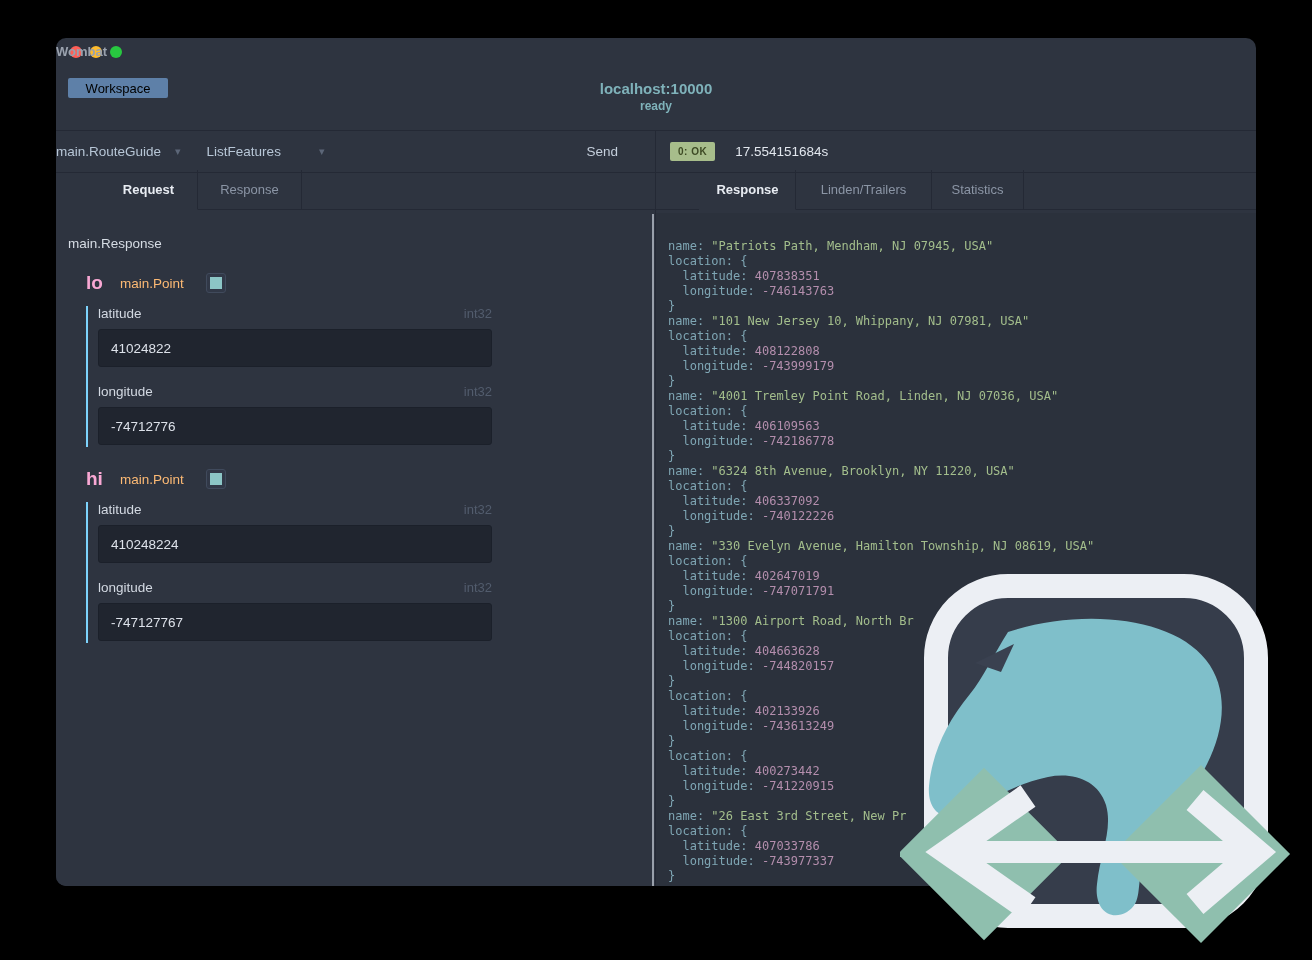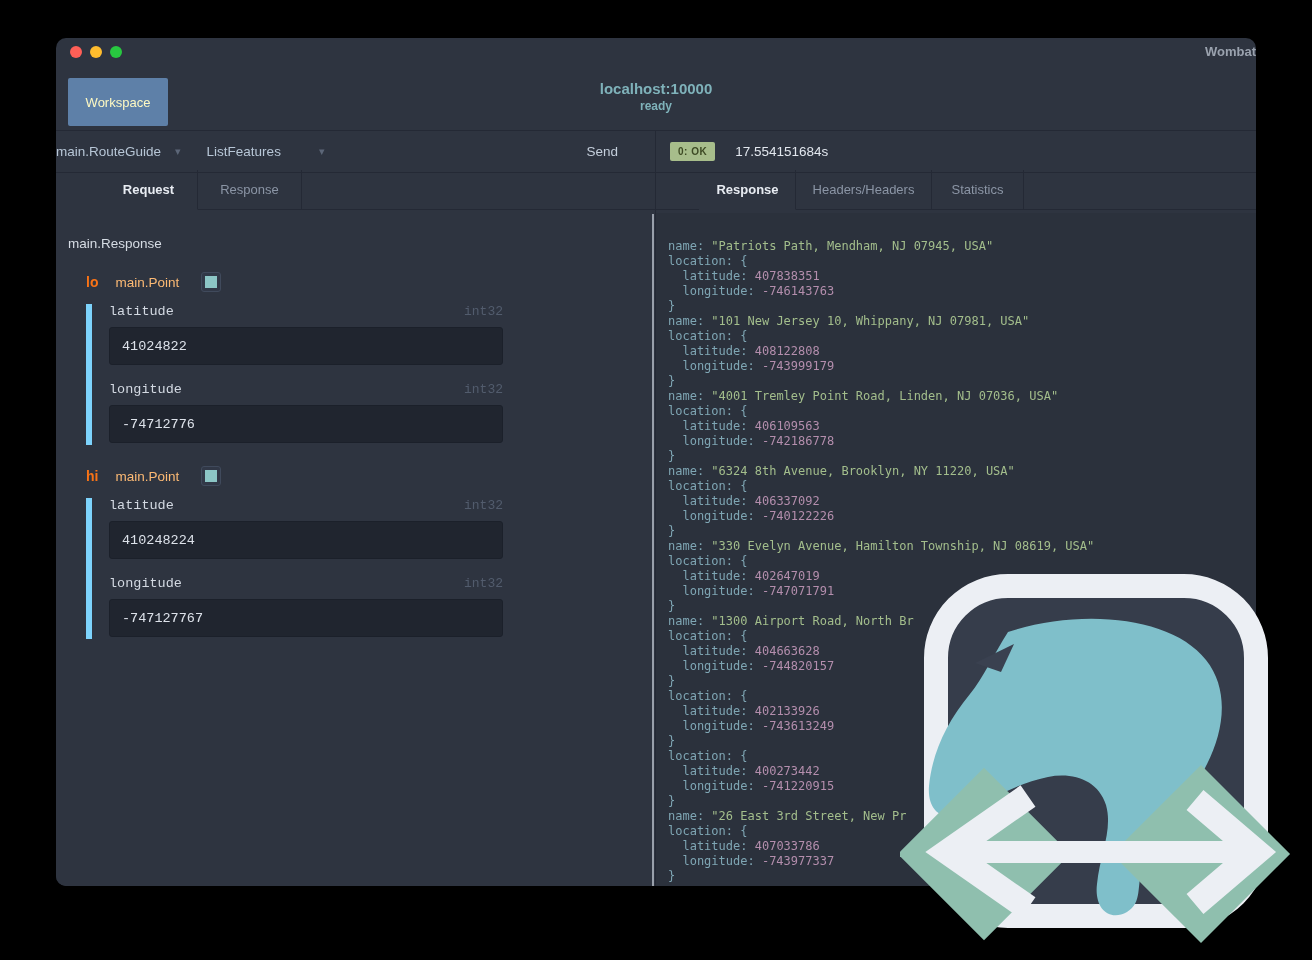--- a/index.html
+++ b/index.html
@@ -8,23 +8,23 @@
 
   
   #window{position:absolute;left:56px;top:38px;width:1200px;height:848px;background:#2e3440;
     border-radius:10px;overflow:hidden;z-index:1;}
 
   
   .titlebar{position:absolute;left:0;top:0;width:100%;height:92px;border-bottom:1px solid #242935;}
   .lights{position:absolute;left:14px;top:8px;display:flex;gap:8px;}
   .light{width:12px;height:12px;border-radius:50%;}
   .light.red{background:#ff5f57;} .light.yellow{background:#febc2e;} .light.green{background:#28c840;}
-  .win-title{position:absolute;left:0;right:0;top:6px;text-align:right;font-size:13px;font-weight:700;color:#9aa2ae;}
-  .workspace-btn{position:absolute;left:12px;top:40px;width:100px;height:48px;background:#5e80a8;border:none;
-    border-radius:2px;color:#fef9c3;font-size:13px;font-family:inherit;cursor:pointer;}
+  .win-title{position:absolute;left:0;right:0;top:6px;text-align:left;font-size:13px;font-weight:700;color:#9aa2ae;}
+  .workspace-btn{position:absolute;left:12px;top:40px;width:100px;height:20px;background:#5e80a8;border:none;
+    border-radius:2px;color:#000000;font-size:13px;font-family:inherit;cursor:pointer;}
   .server-box{position:absolute;left:0;right:0;top:42px;text-align:center;color:#7fb2ba;}
   .server-name{font-size:15px;font-weight:700;}
   .server-state{font-size:12px;font-weight:600;margin-top:2px;}
 
   
   .toolbar{position:absolute;left:0;top:93px;width:100%;height:41px;border-bottom:1px solid #242935;}
   .toolbar-left{position:absolute;left:0;top:0;width:599px;height:100%;display:flex;align-items:center;
     border-right:1px solid #242935;}
   .toolbar-right{position:absolute;left:600px;top:0;right:0;height:100%;display:flex;align-items:center;}
   .svc-select{margin-left:0;color:#b7c6d6;font-size:13.5px;cursor:pointer;}
@@ -50,26 +50,26 @@
   .t-response{width:96px;} .t-headers{width:136px;} .t-stats{width:92px;}
 
   
   .splitter{position:absolute;left:596px;top:176px;bottom:0;width:2px;background:#99a0ab;z-index:3;cursor:col-resize;}
   .panel-divider{position:absolute;left:599px;top:135px;bottom:0;width:1px;background:#242935;}
 
   
   .request-panel{position:absolute;left:0;top:175px;bottom:0;width:596px;background:#2e3440;overflow:hidden;}
   .msg-title{margin:23px 0 0 12px;font-size:13.5px;color:#d6dce4;}
   .group-head{margin:21px 0 0 30px;display:flex;align-items:center;}
-  .field-name{font-size:14px;font-weight:700;color:#f97316;}
+  .field-name{font-size:19px;font-weight:700;color:#f9a8d4;}
   .field-type{margin-left:17px;font-size:13.5px;color:#fdba74;}
   .checkbox{margin-left:22px;width:20px;height:20px;box-sizing:border-box;background:#313847;
     border:1px solid #404a5c;border-radius:3px;position:relative;cursor:pointer;}
   .checkbox.checked::after{content:"";position:absolute;left:3px;top:3px;width:12px;height:12px;background:#8cc6c6;}
-  .group-body{margin:12px 0 0 30px;border-left:6px solid #7dd3fc;padding-left:17px;width:394px;padding-bottom:2px;font-family:Liberation Mono, monospace;}
+  .group-body{margin:12px 0 0 30px;border-left:2px solid #7dd3fc;padding-left:10px;width:394px;padding-bottom:2px;}
   .frow{display:flex;justify-content:space-between;align-items:center;margin-top:9px;}
   .frow + .finput{margin-top:8px;}
   .flabel{font-size:13.5px;color:#d3d9e2;}
   .ftype{font-size:13px;color:#525c6d;}
   .finput{width:394px;height:38px;box-sizing:border-box;background:#20252f;border:1px solid #1b202a;
     border-radius:3px;color:#dde2ea;font-size:13.5px;font-family:inherit;padding:0 12px;outline:none;}
   .frow.second{margin-top:17px;}
 
   
   .response-panel{position:absolute;left:600px;top:175px;bottom:0;right:0;background:#2b313c;overflow:hidden;}
@@ -116,21 +116,21 @@
     </div>
 
     <div class="tabbar tabbar-left">
       <div class="tab t-request active">Request</div>
       <div class="tab t-metadata">Response</div>
       <div class="tab-fill"></div>
     </div>
 
     <div class="tabbar tabbar-right">
       <div class="tab t-response active">Response</div>
-      <div class="tab t-headers">Headers/Headers</div>
+      <div class="tab t-headers">Linden/Trailers</div>
       <div class="tab t-stats">Statistics</div>
       <div class="tab-fill"></div>
     </div>
 
     <div class="panel-divider"></div>
 
     <div class="request-panel">
       <div class="msg-title">main.Response</div>
 
       <div class="group-head">

